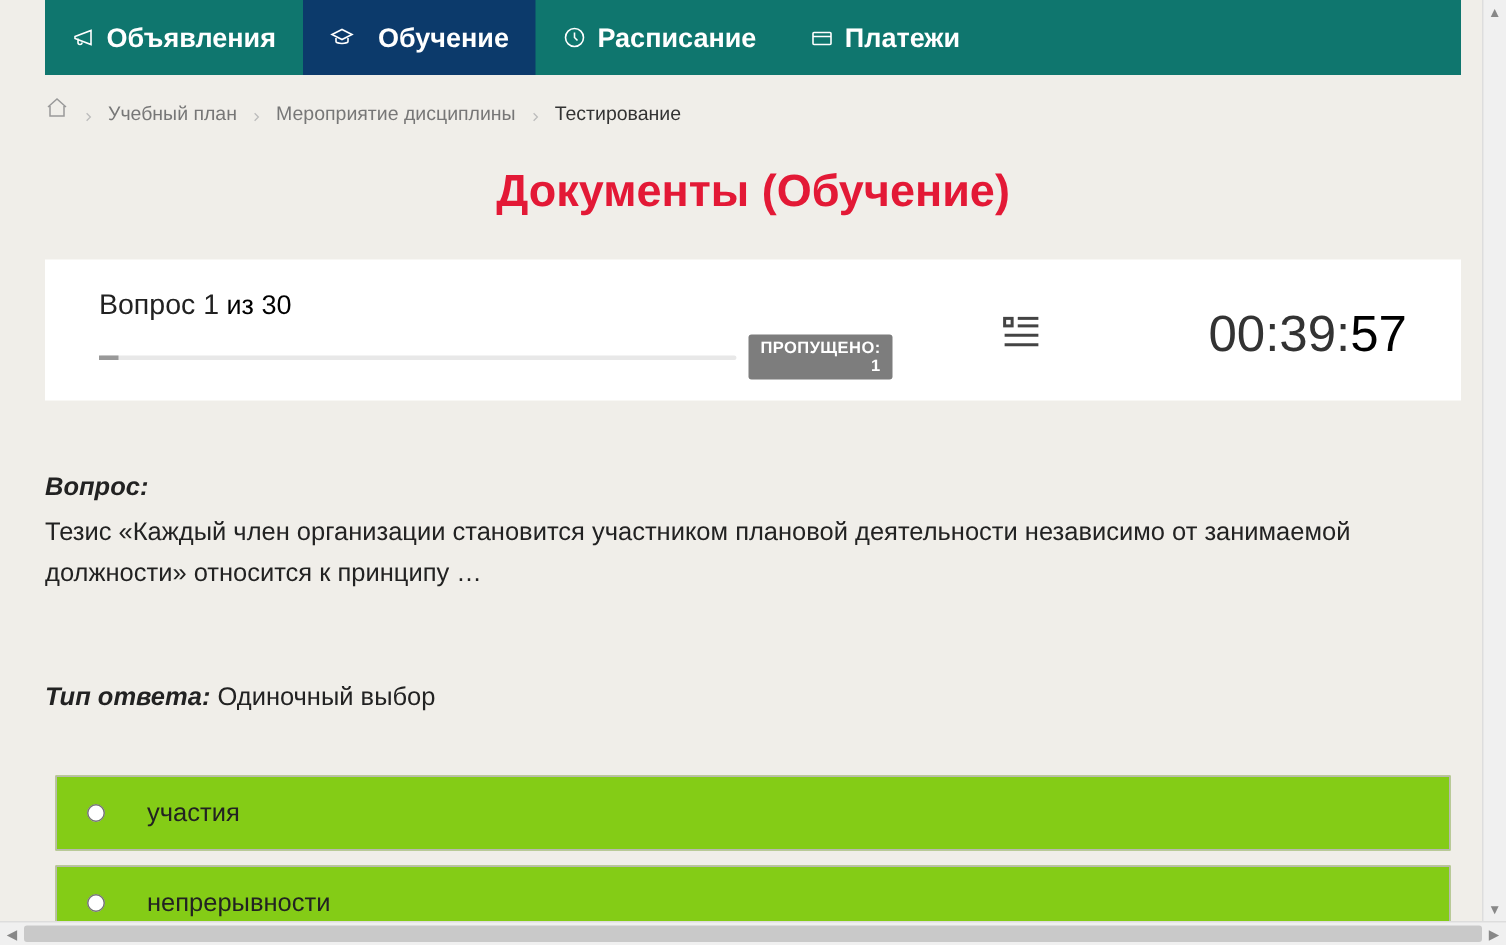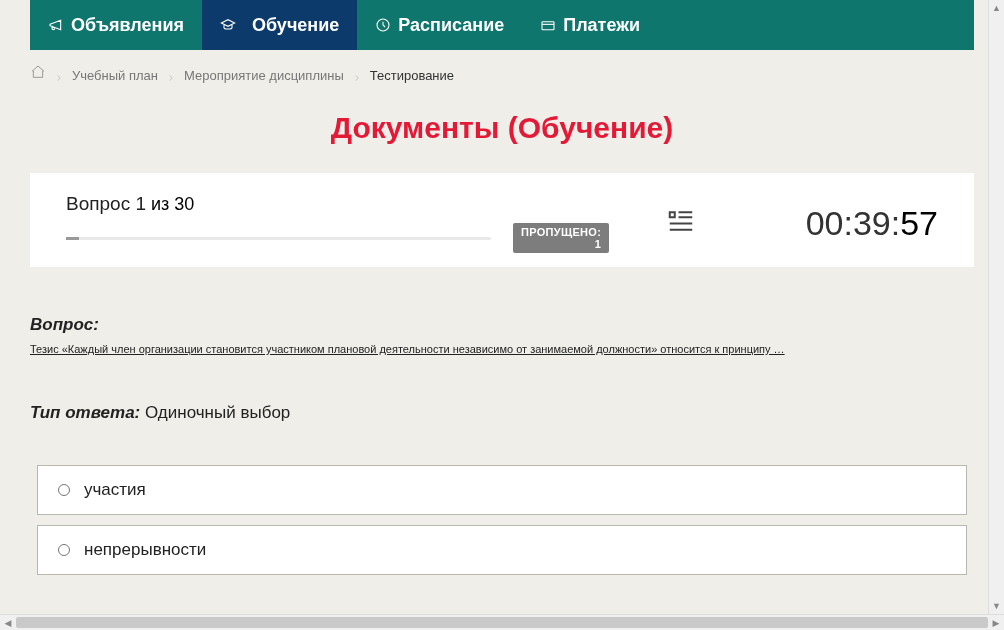--- a/index.html
+++ b/index.html
@@ -122,21 +122,21 @@
       color: #222;
       font-weight: 400;
     }
     .question-of {
       font-size: 18px;
       color: #000000;
     }
     .progress-row {
       display: flex;
       align-items: center;
-      gap: 22px;
+      gap: 8px;
       margin-top: 8px;
     }
     .progress-track {
       position: relative;
       flex: 0 0 425px;
       height: 3px;
       background: #e8e8e8;
       border-radius: 2px;
     }
     .progress-fill {
@@ -182,43 +182,42 @@
       margin: 48px 30px 0 30px;
       color: #222;
     }
     .q-label {
       font-weight: 700;
       font-style: italic;
       font-size: 17px;
       margin-bottom: 6px;
     }
     .q-text {
-      font-size: 11px;
+      font-size: 17px;
       line-height: 1.6;
-      margin-bottom: 44px;
-      text-decoration: underline;
+      margin-bottom: 60px;
     }
     .ans-type-row {
       font-size: 17px;
       margin-bottom: 42px;
     }
     .ans-type-label {
       font-weight: 700;
       font-style: italic;
     }
     .answers {
       margin: 0 7px;
     }
     .answer-option {
       border: 1px solid #b8b8b0;
-      background: #ffffff;
+      background: #84cc16;
       padding: 14px 20px;
       display: flex;
       align-items: center;
-      gap: 14px;
+      gap: 28px;
       margin-bottom: 10px;
       cursor: pointer;
       font-size: 17px;
       color: #222;
     }
     .answer-radio {
       width: 12px;
       height: 12px;
       accent-color: #555;
     }

